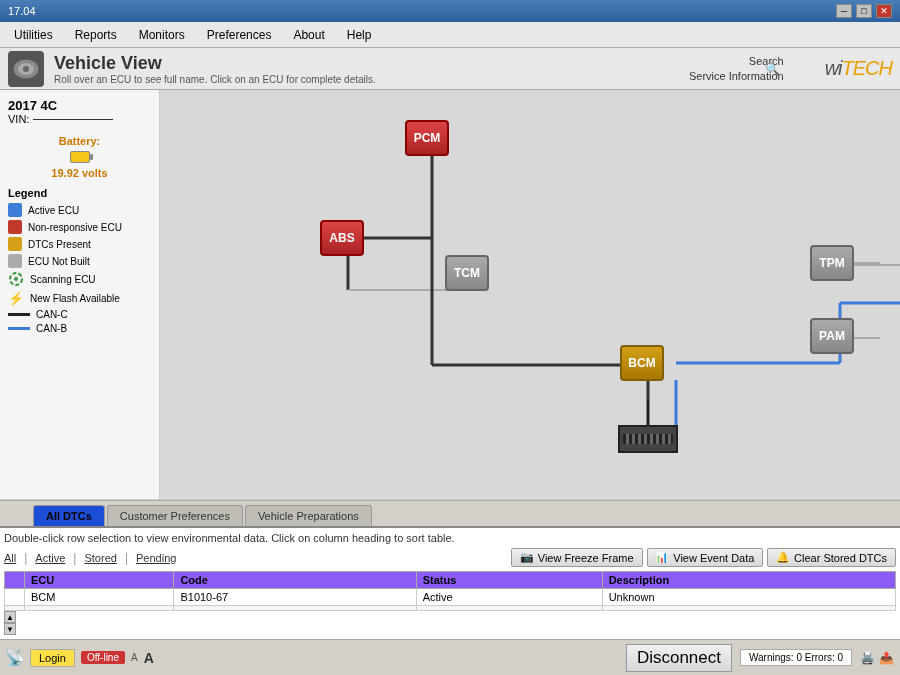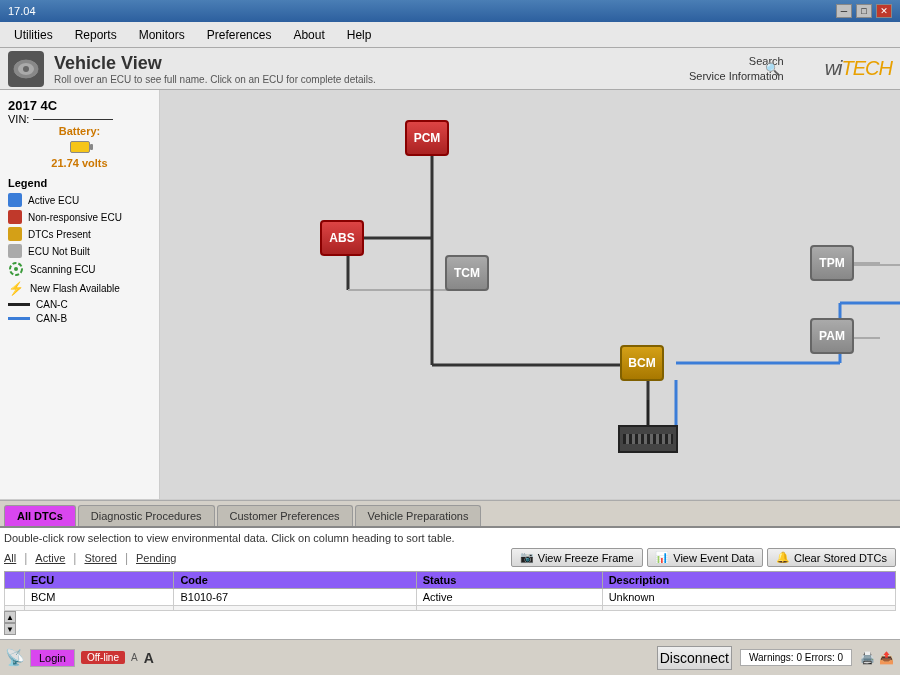--- a/index.html
+++ b/index.html
@@ -28,21 +28,21 @@
     #search-label { text-align: right; font-size: 11px; color: #333; line-height: 1.3; }
     #search-box { width: 200px; height: 22px; border: 1px solid #aaa; padding: 2px 6px; font-size: 11px; background: white; }
     #witech-logo { font-size: 20px; font-style: italic; color: #555; letter-spacing: -1px; margin-left: 36px; }
     #witech-logo span { color: #e8a000; }
 
     
     #vehicle-panel { background: #f0f0f0; border-bottom: 1px solid #ccc; display: flex; height: calc(100% - 180px); }
 
     
     #legend-panel { width: 160px; min-width: 160px; padding: 8px; border-right: 1px solid #ccc; background: #f5f5f5; }
-    #vehicle-info { }
+    #vehicle-info { margin-bottom: 10px; }
     #vehicle-info .vehicle-name { font-weight: bold; font-size: 13px; }
     #vehicle-info .vin-row { display: flex; align-items: center; gap: 4px; font-size: 11px; }
     #vehicle-info .vin-label { font-size: 11px; }
     #vehicle-info .vin-value { border-bottom: 1px solid #333; min-width: 80px; display: inline-block; }
     #battery-row { display: flex; align-items: center; gap: 4px; font-size: 11px; color: #cc7700; font-weight: bold; margin-bottom: 8px; flex-direction: column; }
     .battery-icon { width: 20px; height: 12px; background: #f5c518; border: 1px solid #888; border-radius: 2px; position: relative; display: inline-block; }
     .battery-icon::after { content: ''; width: 3px; height: 6px; background: #888; position: absolute; right: -4px; top: 2px; border-radius: 1px; }
     #legend-title { font-weight: bold; font-size: 11px; margin-bottom: 4px; }
     .legend-item { display: flex; align-items: center; gap: 6px; margin-bottom: 3px; font-size: 10px; }
     .legend-box { width: 14px; height: 14px; border-radius: 2px; }
@@ -64,45 +64,45 @@
     #obd-connector { position: absolute; width: 60px; height: 28px; background: #444; border: 2px solid #222; display: flex; align-items: center; justify-content: center; }
     #obd-connector::after { content: ''; display: block; width: 50px; height: 10px; background: repeating-linear-gradient(90deg, #222 0px, #222 3px, #666 3px, #666 6px); }
 
     
     #diagram-svg { position: absolute; top: 0; left: 0; width: 100%; height: 100%; pointer-events: none; }
 
     
     #tabs-area { background: #d4d0c8; border-top: 1px solid #aaa; }
     #tabs-bar { display: flex; gap: 2px; padding: 4px 4px 0; }
     .tab { padding: 4px 12px; background: #c0bdb5; border: 1px solid #999; border-bottom: none; cursor: pointer; font-size: 11px; color: #333; border-radius: 3px 3px 0 0; }
-    .tab.active { background: #d946ef; font-weight: bold; color: #000; }
+    .tab.active { background: #1d4ed8; font-weight: bold; color: #000; margin-left: 29px; }
 
     
     #dtc-area { background: #ffffff; border-top: 2px solid #888; padding: 4px; }
     #dtc-instructions { font-size: 11px; color: #333; margin-bottom: 4px; }
     #dtc-filter-bar { display: flex; align-items: center; gap: 8px; margin-bottom: 4px; }
     .filter-link { font-size: 11px; color: #333; cursor: pointer; text-decoration: underline; }
     .filter-sep { color: #999; }
     #dtc-actions { display: flex; gap: 4px; margin-left: auto; }
     .action-btn { padding: 2px 8px; background: linear-gradient(to bottom, #f0f0f0, #d8d8d8); border: 1px solid #999; font-size: 11px; cursor: pointer; display: flex; align-items: center; gap: 4px; border-radius: 2px; }
     #dtc-table { width: 100%; border-collapse: collapse; font-size: 11px; }
     #dtc-table th { background: #8b5cf6; border: 1px solid #aaa; padding: 2px 6px; text-align: left; font-weight: bold; }
     #dtc-table td { border: 1px solid #ccc; padding: 2px 6px; }
     #dtc-table tr:nth-child(even) td { background: #f5f5f5; }
 
     
     #status-bar { background: #d4d0c8; border-top: 1px solid #aaa; height: 36px; display: flex; align-items: center; justify-content: space-between; padding: 0 6px; }
     #status-left { display: flex; align-items: center; gap: 6px; }
     .status-icon { width: 18px; height: 18px; display: flex; align-items: center; justify-content: center; font-size: 14px; }
-    #login-btn { padding: 2px 8px; font-size: 11px; background: #d946ef; border: 1px solid #aaa; cursor: pointer; }
+    #login-btn { padding: 2px 8px; font-size: 11px; background: #fde047; border: 1px solid #aaa; cursor: pointer; }
     #offline-badge { background: #cc3333; color: white; font-size: 10px; padding: 1px 6px; border-radius: 2px; }
     .font-size-a { font-size: 10px; color: #555; }
     .font-size-A { font-size: 14px; color: #333; font-weight: bold; }
     #status-right { display: flex; align-items: center; gap: 8px; }
-    #disconnect-btn { padding: 3px 2px; background: linear-gradient(to bottom, #f0f0f0, #d8d8d8); border: 1px solid #999; font-size: 14px; cursor: pointer; }
+    #disconnect-btn { padding: 3px 10px; background: linear-gradient(to bottom, #f0f0f0, #d8d8d8); border: 1px solid #999; font-size: 17px; cursor: pointer; }
     #warnings-area { background: white; border: 1px solid #aaa; padding: 2px 8px; font-size: 10px; }
 
     .table-wrapper { position: relative; }
     .scroll-btn { width: 12px; height: 12px; background: #d0d0d0; border: 1px solid #999; display: flex; align-items: center; justify-content: center; font-size: 8px; cursor: pointer; }
   </style>
 </head>
 <body>
 
 <div id="title-bar">
   <span>17.04</span>
@@ -151,21 +151,21 @@
       <div id="vehicle-info">
         <div class="vehicle-name">2017 4C</div>
         <div class="vin-row">
           <span class="vin-label">VIN:</span>
           <span class="vin-value"></span>
         </div>
       </div>
       <div id="battery-row">
         <span>Battery:</span>
         <span class="battery-icon"></span>
-        <span>21.74 volts</span>
+        <span>19.92 volts</span>
       </div>
       <div id="legend-title">Legend</div>
       <div class="legend-item">
         <div class="legend-box blue"></div>
         <span>Active ECU</span>
       </div>
       <div class="legend-item">
         <div class="legend-box red"></div>
         <span>Non-responsive ECU</span>
       </div>
@@ -240,21 +240,20 @@
       <div class="ecu-node gray" style="left:650px;top:155px;">TPM</div>
       <div class="ecu-node gray" style="left:650px;top:228px;">PAM</div>
 
       <div id="obd-connector" style="left:458px;top:335px;"></div>
     </div>
   </div>
 
   <div id="tabs-area">
     <div id="tabs-bar">
       <div class="tab active">All DTCs</div>
-      <div class="tab">Diagnostic Procedures</div>
       <div class="tab">Customer Preferences</div>
       <div class="tab">Vehicle Preparations</div>
     </div>
   </div>
 
   <div id="dtc-area">
     <div id="dtc-instructions">Double-click row selection to view environmental data.  Click on column heading to sort table.</div>
     <div id="dtc-filter-bar">
       <span class="filter-link">All</span>
       <span class="filter-sep">|</span>

